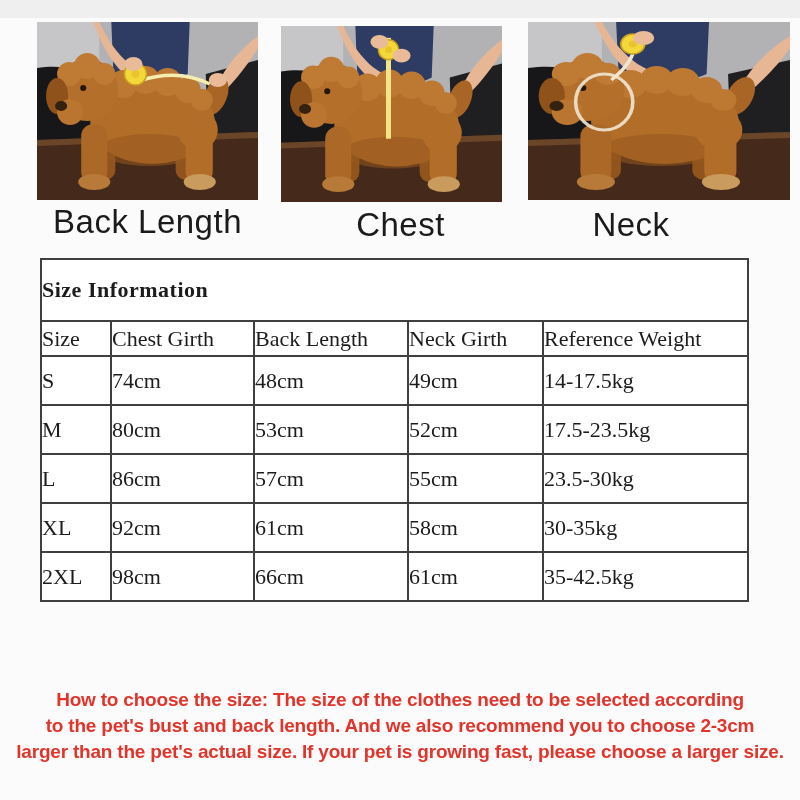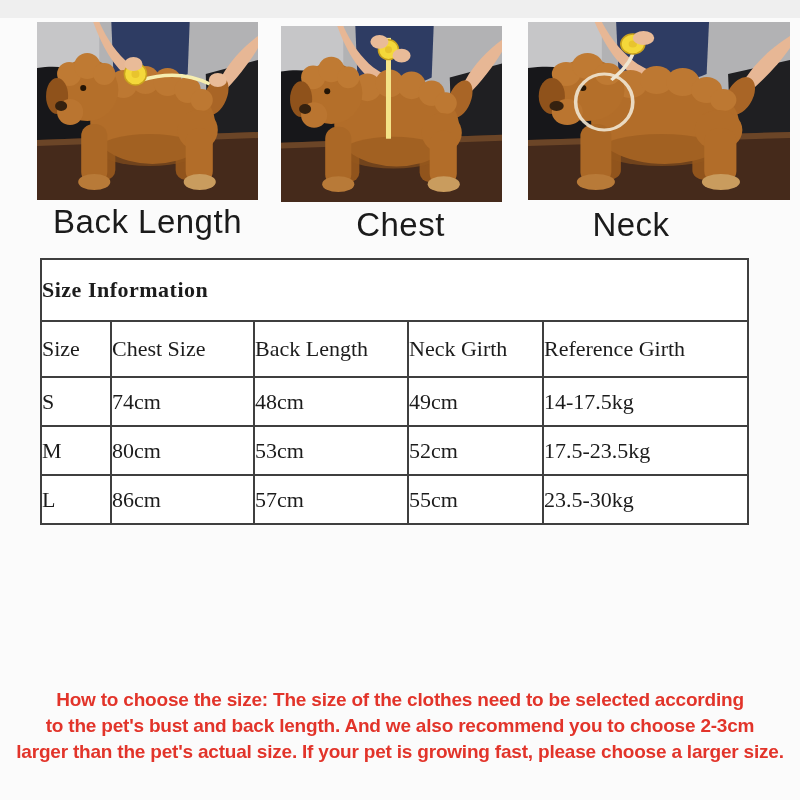--- a/index.html
+++ b/index.html
@@ -39,21 +39,21 @@
     color:var(--text_dark);
     background:#fff;
   }
   table.size-table td{
     border:2px solid var(--table_border);
     text-align:left;vertical-align:middle;
     font-size:22px;
     overflow:hidden;white-space:nowrap;
   }
   td.table-title{height:62px;font-size:30px;font-weight:bold;letter-spacing:0.5px;}
-  tr.header-row td{height:56px;}
+  tr.header-row td{height:35px;}
   tr.data-row td{height:49px;}
   .note{
     position:absolute;left:0;top:687px;width:800px;
     text-align:center;
     color:var(--note_red);
     font-weight:bold;
     font-size:19px;line-height:26px;
     letter-spacing:-0.2px;
   }
 </style>
@@ -157,24 +157,24 @@
       <col style="width:154px">
       <col style="width:135px">
       <col style="width:205px">
   </colgroup>
   <tbody>
     <tr>
       <td class="table-title" colspan="5">Size Information</td>
     </tr>
     <tr class="header-row">
       <td>Size</td>
-      <td>Chest Size</td>
+      <td>Chest Girth</td>
       <td>Back Length</td>
       <td>Neck Girth</td>
-      <td>Reference Girth</td>
+      <td>Reference Weight</td>
     </tr>
     <tr class="data-row">
       <td>S</td>
       <td>74cm</td>
       <td>48cm</td>
       <td>49cm</td>
       <td>14-17.5kg</td>
     </tr>
     <tr class="data-row">
       <td>M</td>
@@ -183,20 +183,34 @@
       <td>52cm</td>
       <td>17.5-23.5kg</td>
     </tr>
     <tr class="data-row">
       <td>L</td>
       <td>86cm</td>
       <td>57cm</td>
       <td>55cm</td>
       <td>23.5-30kg</td>
     </tr>
+    <tr class="data-row">
+      <td>XL</td>
+      <td>92cm</td>
+      <td>61cm</td>
+      <td>58cm</td>
+      <td>30-35kg</td>
+    </tr>
+    <tr class="data-row">
+      <td>2XL</td>
+      <td>98cm</td>
+      <td>66cm</td>
+      <td>61cm</td>
+      <td>35-42.5kg</td>
+    </tr>
   </tbody>
 </table>
 
 <div class="note">
   <div>How to choose the size: The size of the clothes need to be selected according</div>
   <div>to the pet's bust and back length. And we also recommend you to choose 2-3cm</div>
   <div>larger than the pet's actual size. If your pet is growing fast, please choose a larger size.</div>
 </div>
 
 </body></html>

